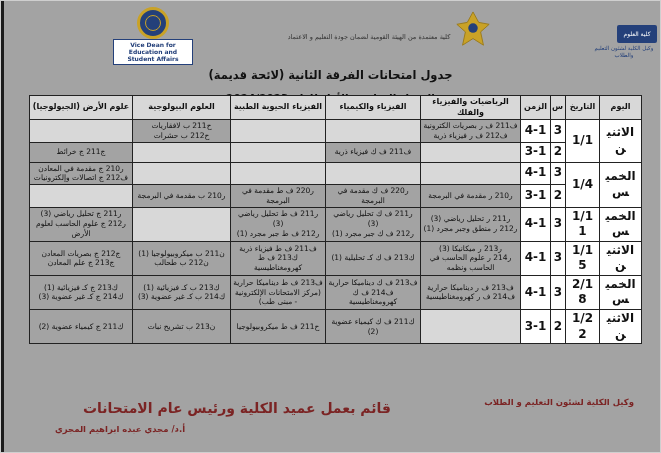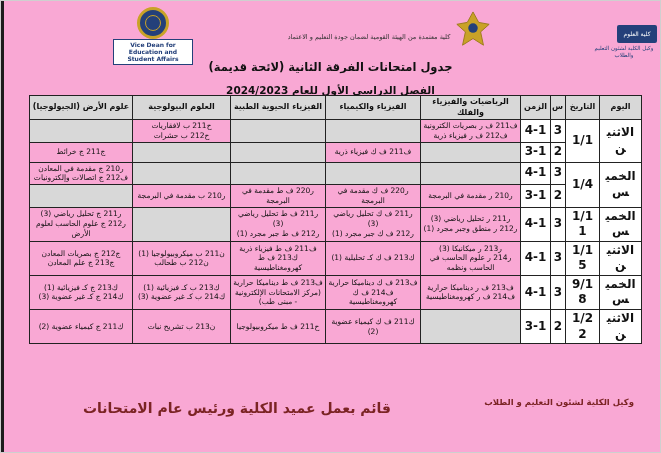--- a/index.html
+++ b/index.html
@@ -3,21 +3,21 @@
 <meta charset="utf-8">
 <style>
   * { margin:0; padding:0; box-sizing:border-box; }
   html,body { width:661px; height:453px; }
   body {
     font-family:"DejaVu Sans", sans-serif;
     background:#e9e9e9;
     position:relative;
     overflow:hidden;
   }
-  .page { position:absolute; inset:0; background:#f9a8d4; border:1px solid #cfcfcf; }
+  .page { position:absolute; inset:0; background:#a3a3a3; border:1px solid #cfcfcf; }
   .edge-left { position:absolute; left:0; top:0; width:3px; height:100%; background:#1c1c1c; }
 
   
   .hdr { position:absolute; top:4px; left:0; right:0; height:56px; }
   .logo-left { position:absolute; left:130px; top:2px; width:44px; text-align:center; }
   .seal { width:32px; height:32px; border-radius:50%; border:3px solid #c9a227; background:#24407a; margin:0 auto; position:relative; }
   .seal::after { content:""; position:absolute; inset:5px; border-radius:50%; border:1px solid #c9a227; }
   .caption-box {
     position:absolute; left:112px; top:34px; width:80px;
     border:1px solid #24407a; color:#24407a; background:#fff;
@@ -26,21 +26,21 @@
   .accr { position:absolute; left:283px; top:28px; width:170px; font-size:6.5px; color:#333; text-align:center; direction:rtl; line-height:1.25; }
   .eagle { position:absolute; left:453px; top:4px; width:38px; height:42px; }
   .fac-box {
     position:absolute; left:616px; top:20px; width:40px; height:18px;
     background:#24407a; color:#fff; font-size:6px; text-align:center; line-height:18px; border-radius:2px;
   }
   .fac-cap { position:absolute; left:590px; top:40px; width:66px; font-size:5.5px; color:#24407a; text-align:center; direction:rtl; line-height:1.2; }
 
   
   .titles { position:absolute; top:59px; left:0; right:0; text-align:center; direction:rtl; }
-  .title1 { font-size:11.5px; font-weight:bold; color:#111; }
+  .title1 { font-size:11.5px; font-weight:bold; color:#111;margin-top:8px; }
   .title2 { font-size:10.5px; font-weight:bold; color:#111; margin-top:10px; }
 
   
   .tbl-wrap { position:absolute; top:94px; left:28px; }
   table { border-collapse:collapse; table-layout:fixed; width:612px; direction:rtl; }
   th, td {
     border:1px solid #222; font-size:7.5px; color:#111;
     text-align:center; vertical-align:middle; padding:1px 2px; line-height:1.3;
     overflow:hidden; word-wrap:break-word;
   }
@@ -212,21 +212,21 @@
               <div>ن211 ب ميكروبيولوجيا (1)</div>
               <div>ن212 ب طحالب</div>
             </td>
             <td>
               <div>ج212 ج بصريات المعادن</div>
               <div>ج213 ج علم المعادن</div>
             </td>
           </tr>
           <tr>
             <td rowspan="1" class="daycell">الخميس</td>
-            <td rowspan="1" class="datecell">9/18</td>
+            <td rowspan="1" class="datecell">2/18</td>
             <td class="numcell">3</td>
             <td class="numcell">4-1</td>
             <td>
               <div>ف213 ف ر ديناميكا حرارية</div>
               <div>ف214 ف ر كهرومغناطيسية</div>
             </td>
             <td>
               <div>ف213 ف ك ديناميكا حرارية</div>
               <div>ف214 ف ك كهرومغناطيسية</div>
             </td>
@@ -261,13 +261,14 @@
             <td>
               <div>ك211 ج كيمياء عضوية (2)</div>
             </td>
           </tr>
         </tbody>
       </table>
   </div>
 
   <div class="footer-right">وكيل الكلية لشئون التعليم و الطلاب</div>
   <div class="footer-left">قائم بعمل عميد الكلية ورئيس عام الامتحانات</div>
+  <div class="footer-name">أ.د/ مجدي عبده ابراهيم المجري</div>
 </div>
 
 </body></html>

